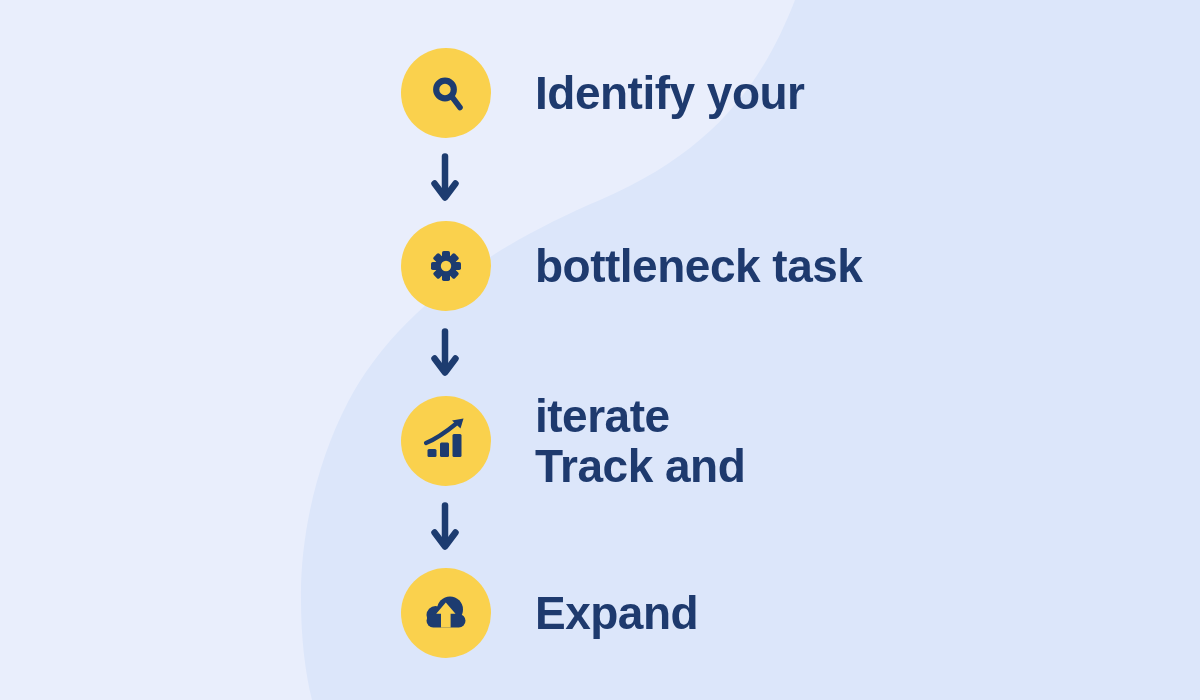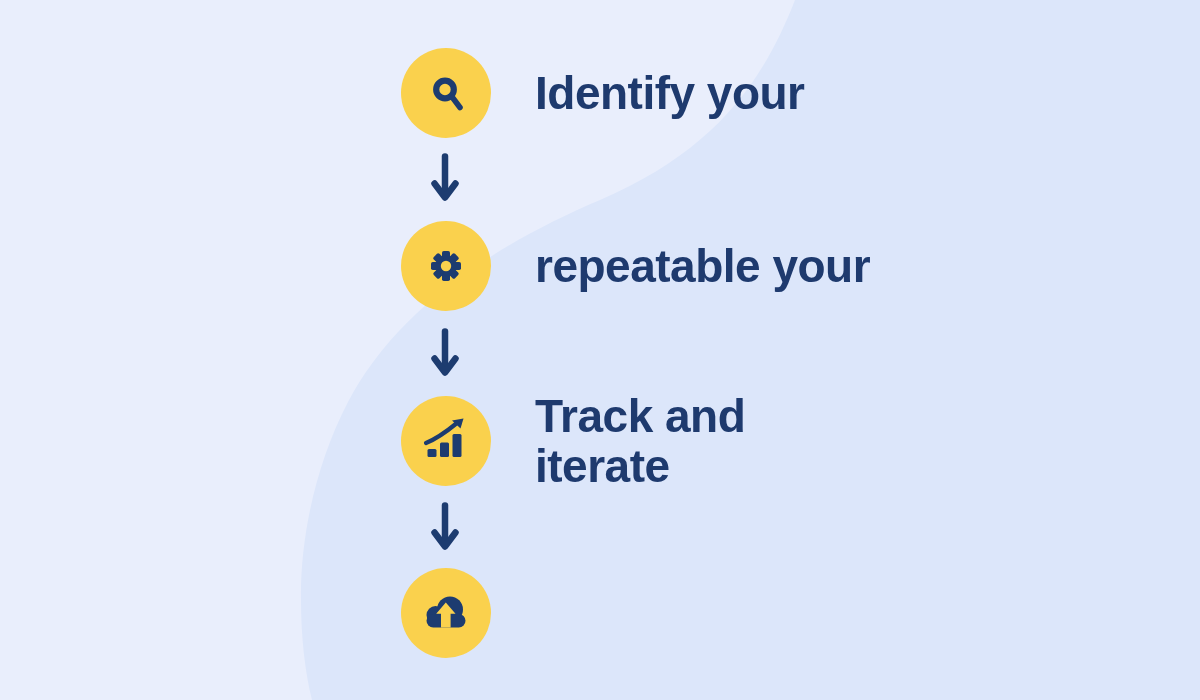--- a/index.html
+++ b/index.html
@@ -70,21 +70,21 @@
         <rect x="20" y="9" width="8" height="8" rx="1.8" transform="rotate(135 24 24)"></rect>
         <rect x="20" y="9" width="8" height="8" rx="1.8" transform="rotate(180 24 24)"></rect>
         <rect x="20" y="9" width="8" height="8" rx="1.8" transform="rotate(225 24 24)"></rect>
         <rect x="20" y="9" width="8" height="8" rx="1.8" transform="rotate(270 24 24)"></rect>
         <rect x="20" y="9" width="8" height="8" rx="1.8" transform="rotate(315 24 24)"></rect>
       </g>
       <circle class="yellow-fill" cx="24" cy="24" r="5.2"></circle>
     </svg>
   </div>
   <div class="step-label">
-    <div>repeatable your</div>
+    <div>bottleneck task</div>
   </div>
 </div>
 
 <svg class="connector" style="top:328px" viewBox="0 0 30 52" aria-hidden="true">
   <line class="navy-stroke" x1="15" y1="3.5" x2="15" y2="37" stroke-width="6.5" stroke-linecap="round"></line>
   <path class="navy-stroke" d="M4.5,30.5 L15,44.5 L25.5,30.5" stroke-width="6.5" stroke-linecap="round" stroke-linejoin="round"></path>
 </svg>
 
 <div class="step-row" style="top:396px">
   <div class="icon-circle">
@@ -92,36 +92,37 @@
       <g class="navy-fill">
         <rect x="5.5" y="32" width="9" height="8" rx="1.5"></rect>
         <rect x="18" y="25.5" width="9" height="14.5" rx="1.5"></rect>
         <rect x="30.5" y="17" width="9" height="23" rx="1.5"></rect>
         <path d="M41.5,1.5 L38.5,11.5 L30,3.5 Z"></path>
       </g>
       <path class="navy-stroke" d="M4,26 C14,22 24,15 35,6" stroke-width="4.2" stroke-linecap="round"></path>
     </svg>
   </div>
   <div class="step-label">
+    <div>iterate</div>
     <div>Track and</div>
-    <div>iterate</div>
   </div>
 </div>
 
 <svg class="connector" style="top:502px" viewBox="0 0 30 52" aria-hidden="true">
   <line class="navy-stroke" x1="15" y1="3.5" x2="15" y2="37" stroke-width="6.5" stroke-linecap="round"></line>
   <path class="navy-stroke" d="M4.5,30.5 L15,44.5 L25.5,30.5" stroke-width="6.5" stroke-linecap="round" stroke-linejoin="round"></path>
 </svg>
 
 <div class="step-row" style="top:568px">
   <div class="icon-circle">
     <svg width="48" height="48" viewBox="0 0 48 48" aria-hidden="true">
       <g class="navy-fill">
         <circle cx="13.5" cy="26" r="9"></circle>
         <circle cx="28" cy="20.5" r="13"></circle>
         <rect x="4.5" y="25" width="39" height="13.5" rx="6.7"></rect>
       </g>
       <path class="yellow-fill" d="M23.8,13.5 L33.5,24.8 L28.6,24.8 L28.6,38.5 L19,38.5 L19,24.8 L14.2,24.8 Z"></path>
     </svg>
   </div>
   <div class="step-label">
+    <div>Expand</div>
   </div>
 </div>
 
 </body></html>

